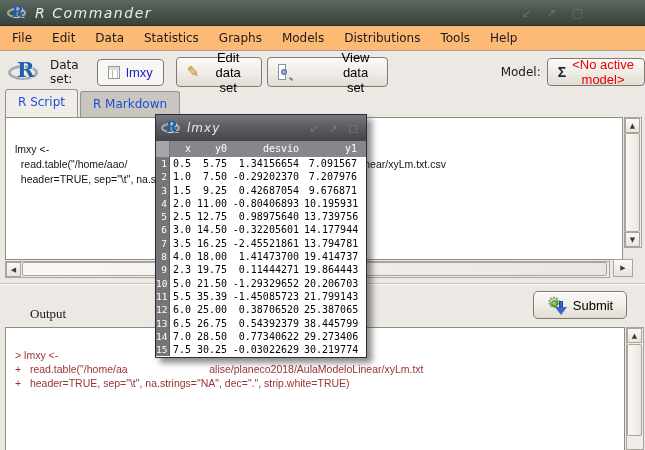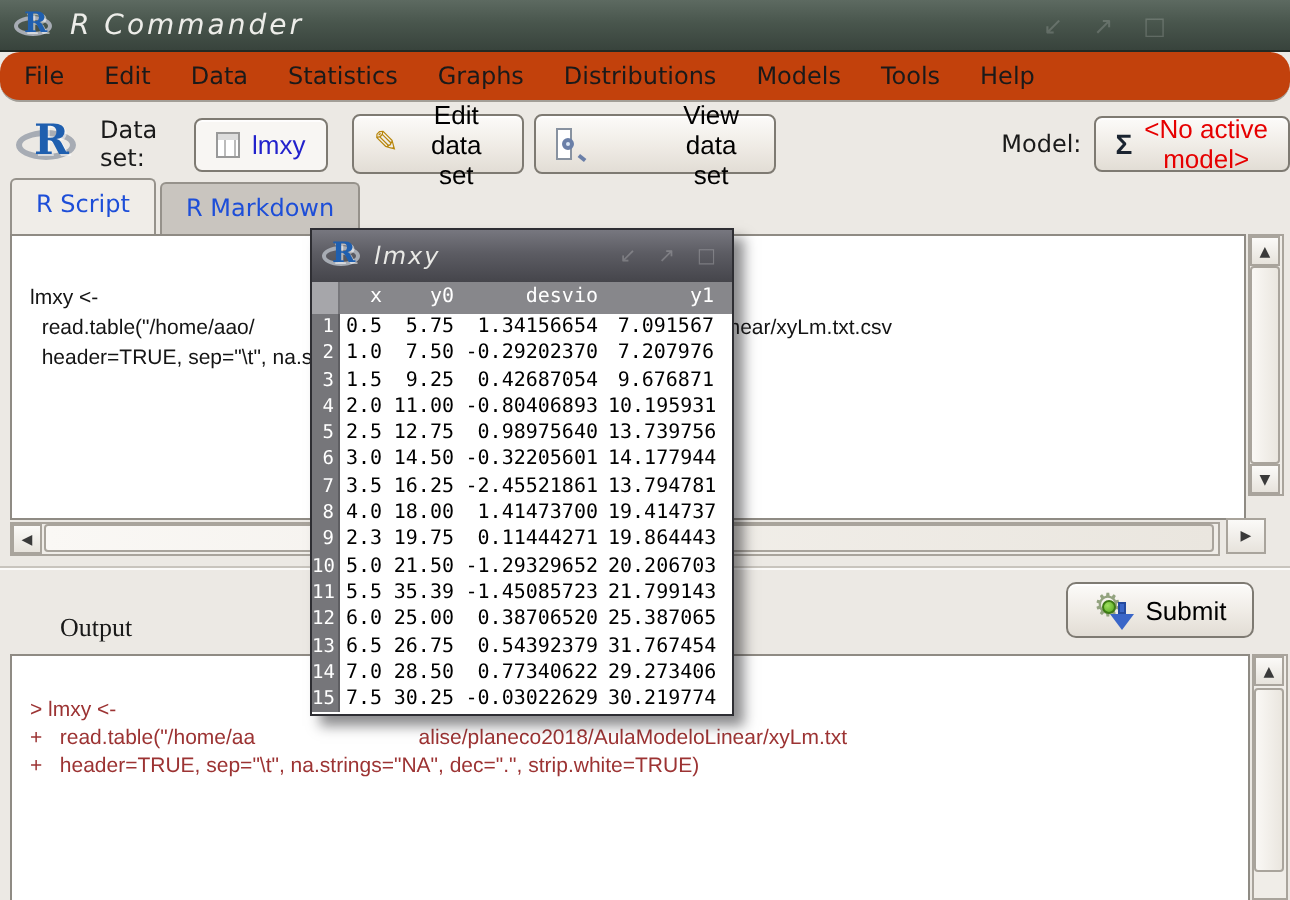--- a/index.html
+++ b/index.html
@@ -23,22 +23,22 @@
   .rlogo .ring{ position:absolute; left:0; top:3px; width:24px; height:13px; border:3px solid #A7ACB4; border-radius:50%; }
   .rlogo .r{ position:absolute; left:7px; top:-1px; font-family:"DejaVu Serif", serif; font-weight:bold; font-size:18px; line-height:20px; color:#1F5FAF; text-shadow:1px 1px 0 rgba(255,255,255,0.55); }
   .rlogo.small{ width:20px; height:16px; }
   .rlogo.small .ring{ top:3px; width:19px; height:10px; border-width:2px; }
   .rlogo.small .r{ left:5px; top:-1px; font-size:14px; line-height:16px; }
   .rlogo.big{ width:32px; height:24px; }
   .rlogo.big .ring{ top:5px; width:30px; height:15px; }
   .rlogo.big .r{ left:9px; top:0; font-size:21px; }
   
   .menubar{
-    position:absolute; left:0; top:26px; right:0; height:25px; background:#c2410c;
-    border-bottom:1px solid #A39F98; display:flex; align-items:center; padding-left:2px; font-size:12px;border-radius:10px;
+    position:absolute; left:0; top:26px; right:0; height:25px; background:#fdba74;
+    border-bottom:1px solid #A39F98; display:flex; align-items:center; padding-left:2px; font-size:12px;
   }
   .menu-item{ padding:4px 10px; cursor:default; }
   
   .toolbar{ position:absolute; left:0; top:52px; right:0; height:40px; display:flex; align-items:center; }
   .tool-label{ font-size:12px; }
   .btn{
     background:linear-gradient(#FCFBF9, #EFEBE5 55%, #E2DDD5);
     border:1px solid #7E7A72; border-radius:4px; height:28px;
     display:flex; align-items:center; justify-content:center; gap:6px;
     font-size:13px; padding:0 10px; cursor:default;
@@ -155,22 +155,22 @@
     </span>
   </div>
 
   <div class="menubar">
 
   <span class="menu-item">File</span>
       <span class="menu-item">Edit</span>
       <span class="menu-item">Data</span>
       <span class="menu-item">Statistics</span>
       <span class="menu-item">Graphs</span>
+      <span class="menu-item">Models</span>
       <span class="menu-item">Distributions</span>
-      <span class="menu-item">Models</span>
       <span class="menu-item">Tools</span>
       <span class="menu-item">Help</span>
     </div>
 
   <div class="toolbar">
     <span class="rlogo big" style="margin-left:8px;">
         <span class="ring"></span>
         <span class="r">R</span>
       </span>
     <span class="tool-label" style="margin-left:10px;">Data set:</span>
@@ -346,21 +346,21 @@
         <span>6.0</span>
         <span>25.00</span>
         <span>0.38706520</span>
         <span>25.387065</span>
       </div>
         <div class="dw-row">
         <span>13</span>
         <span>6.5</span>
         <span>26.75</span>
         <span>0.54392379</span>
-        <span>31.767454</span>
+        <span>38.445799</span>
       </div>
         <div class="dw-row">
         <span>14</span>
         <span>7.0</span>
         <span>28.50</span>
         <span>0.77340622</span>
         <span>29.273406</span>
       </div>
         <div class="dw-row">
         <span>15</span>

